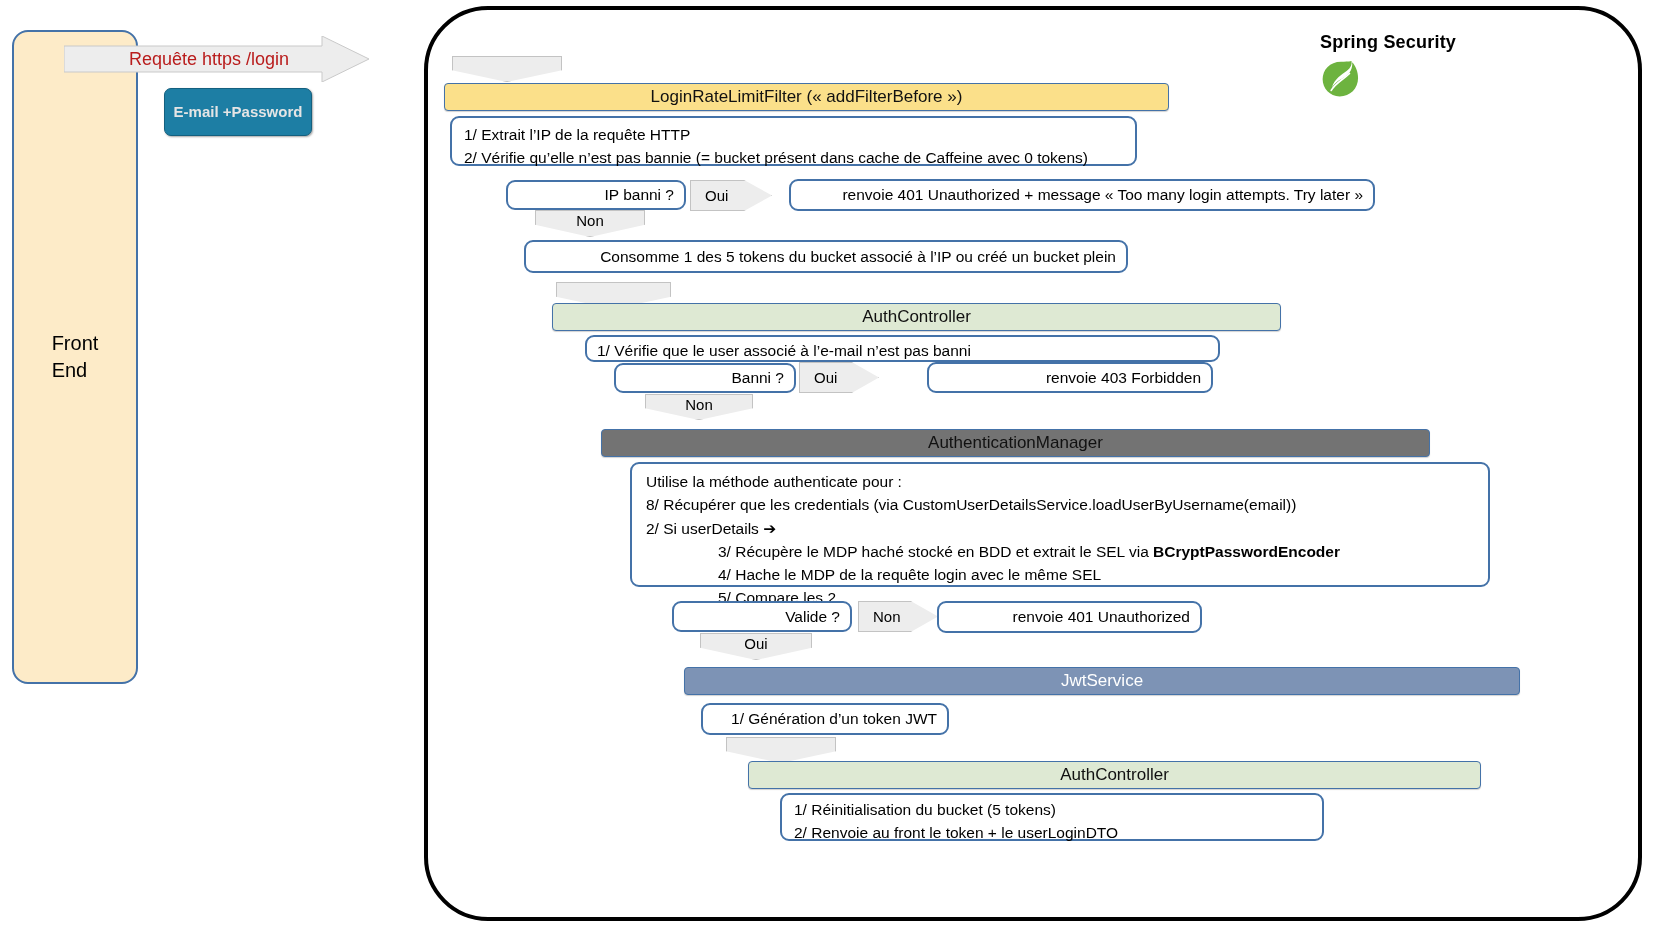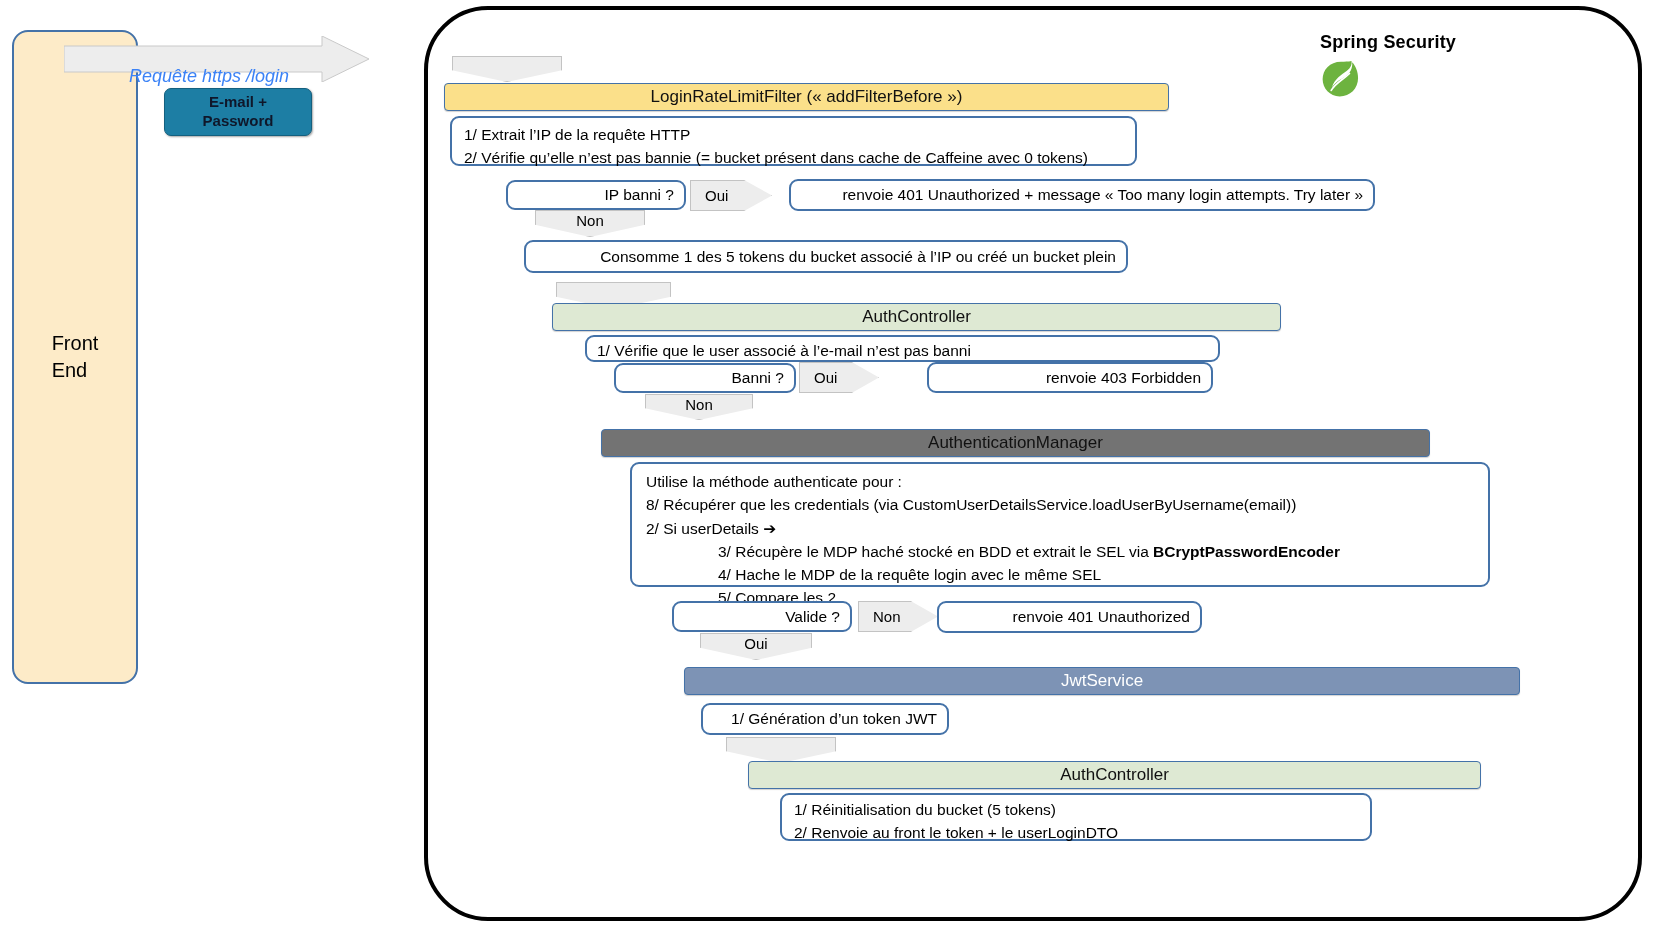--- a/index.html
+++ b/index.html
@@ -23,31 +23,31 @@
     position:absolute;left:424px;top:6px;width:1218px;height:915px;
     border:4px solid #000;border-radius:64px;box-sizing:border-box;
     background:transparent;
   }
 
   
   #request-arrow{
     position:absolute;left:64px;top:36px;width:305px;height:46px;
   }
   #request-arrow .label{
-    position:absolute;left:0;top:17px;width:290px;height:46px;
+    position:absolute;left:0;top:0;width:290px;height:46px;
     display:flex;align-items:center;justify-content:center;
-    font-size:18px;color:#3b82f6;z-index:3;font-style:italic;
+    font-size:18px;color:#b91c1c;z-index:3;
   }
 
   
   #credentials-box{
     position:absolute;left:164px;top:88px;width:146px;height:46px;
     background:#1D7EA4;border:1px solid #14607F;border-radius:7px;
-    color:#0f172a;font-size:15px;font-weight:bold;line-height:1.25;
-    display:flex;flex-direction:column;align-items:center;justify-content:center;
+    color:#e5e5e5;font-size:15px;font-weight:bold;line-height:1.25;
+    display:flex;flex-direction:row;align-items:center;justify-content:center;
     box-shadow:1px 1px 2px rgba(0,0,0,.35);
   }
 
   
   #brand{
     position:absolute;left:1320px;top:32px;width:150px;text-align:left;
   }
   #brand .brand-text{font-size:18px;font-weight:bold;letter-spacing:.2px;}
   #brand .leaf{margin-top:6px;display:inline-block;}
 
@@ -223,18 +223,18 @@
   </div>
 
   <div class="down-arrow" style="left:726px;top:737px;width:110px;height:26px;">
       <span></span>
     </div>
 
   <div class="bar" style="left:748px;top:761px;width:733px;background:#DEE9D3;">
     <span>AuthController</span>
   </div>
 
-  <div class="box" style="left:780px;top:793px;width:592px;height:48px;padding:3px 12px;">
+  <div class="box" style="left:780px;top:793px;width:544px;height:48px;padding:3px 12px;">
     <div>1/ Réinitialisation du bucket (5 tokens)</div>
     <div>2/ Renvoie au front le token + le userLoginDTO</div>
   </div>
 
 </div>
 
 </body></html>

